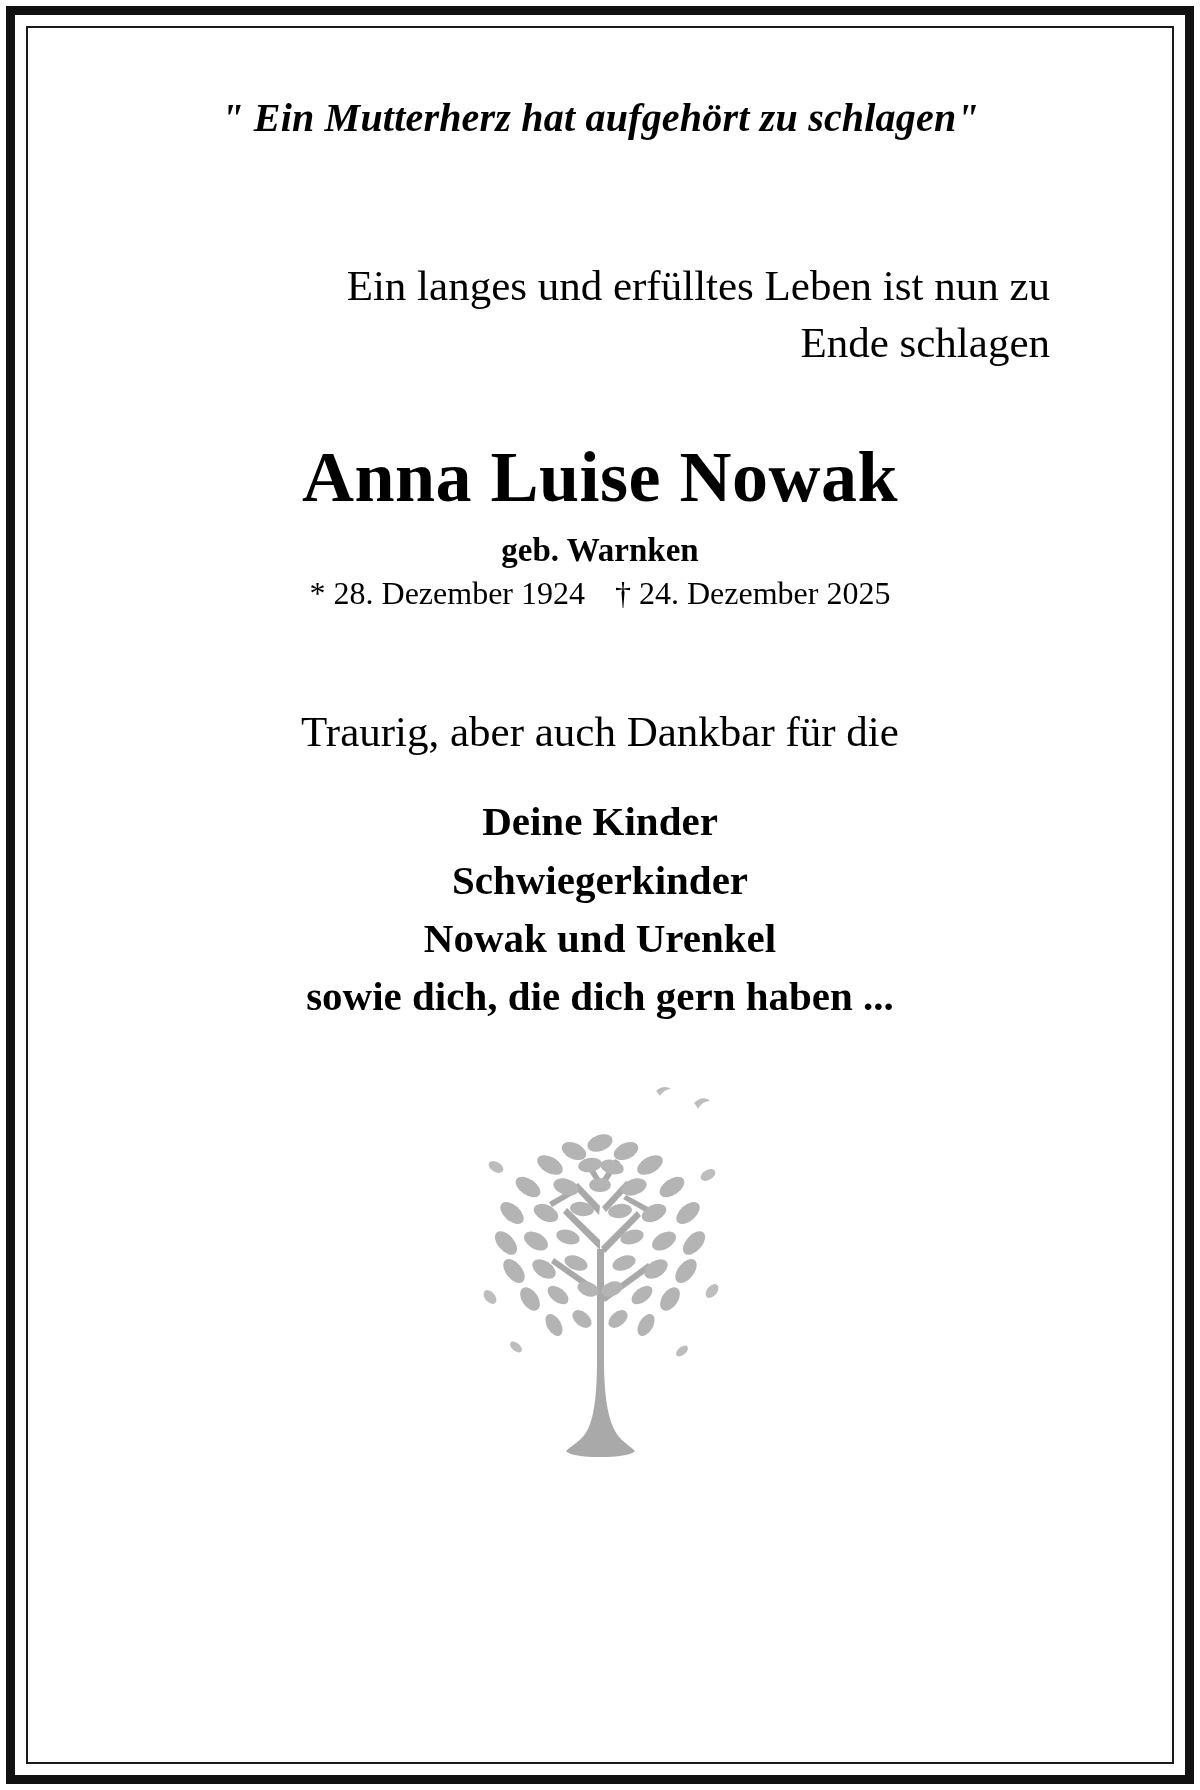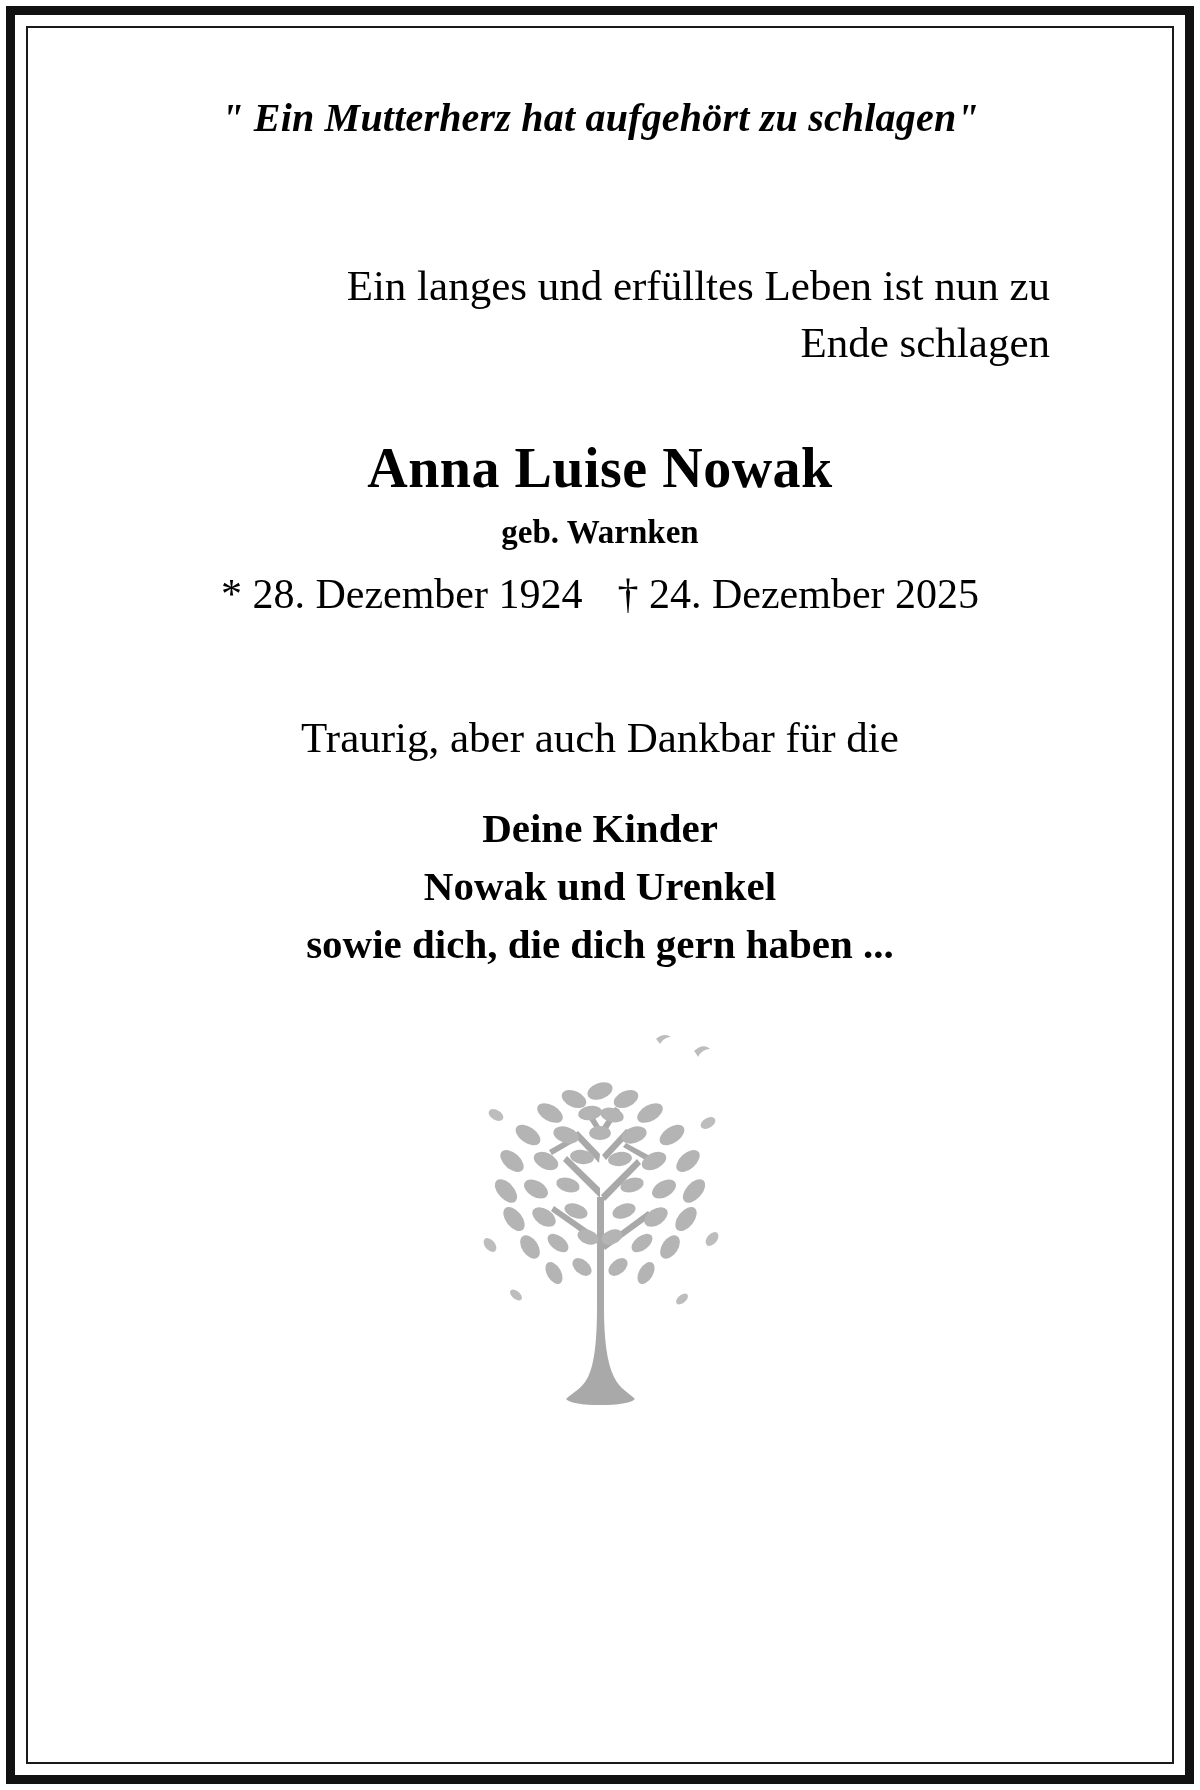--- a/index.html
+++ b/index.html
@@ -64,37 +64,37 @@
 
   .intro {
     font-size: 43px;
     line-height: 1.32;
     margin-top: 116px;
     padding: 0 90px;
     text-align: right;
   }
 
   .name {
-    font-size: 56px;
+    font-size: 72px;
     font-weight: 700;
     letter-spacing: 0.5px;
     margin-top: 66px;
     line-height: 1.1;
   }
 
   .maiden {
     font-size: 33px;
     margin-top: 14px;
     line-height: 1.2;
     font-weight: bold;
   }
 
   .dates {
-    font-size: 42px;
-    margin-top: 16px;
+    font-size: 32px;
+    margin-top: 4px;
     line-height: 1.2;
     white-space: nowrap;
   }
 
   .dates .sep {
     display: inline-block;
     width: 14px;
   }
 
   .farewell {
@@ -147,20 +147,21 @@
       <span class="sep"></span>
       <span>† 24. Dezember 2025</span>
     </div>
 
     <div class="farewell">
       <div>Traurig, aber auch Dankbar für die</div>
     </div>
 
     <div class="family">
       <div>Deine Kinder</div>
+      <div>Schwiegerkinder</div>
       <div>Nowak und Urenkel</div>
       <div>sowie dich, die dich gern haben ...</div>
     </div>
 
     <div class="tree-wrap">
       <svg width="300" height="420" viewBox="0 0 300 420" aria-hidden="true">
         <g fill="#a9a9a9">
 
           <path d="M150 410 c-18 0 -30 -2 -34 -6 c6 -6 16 -10 22 -22 c7 -14 9 -40 9 -70 l0 -110 l7 0 l0 112 c0 30 3 54 10 68 c6 12 15 16 21 22 c-4 4 -17 6 -35 6 z"></path>
 

